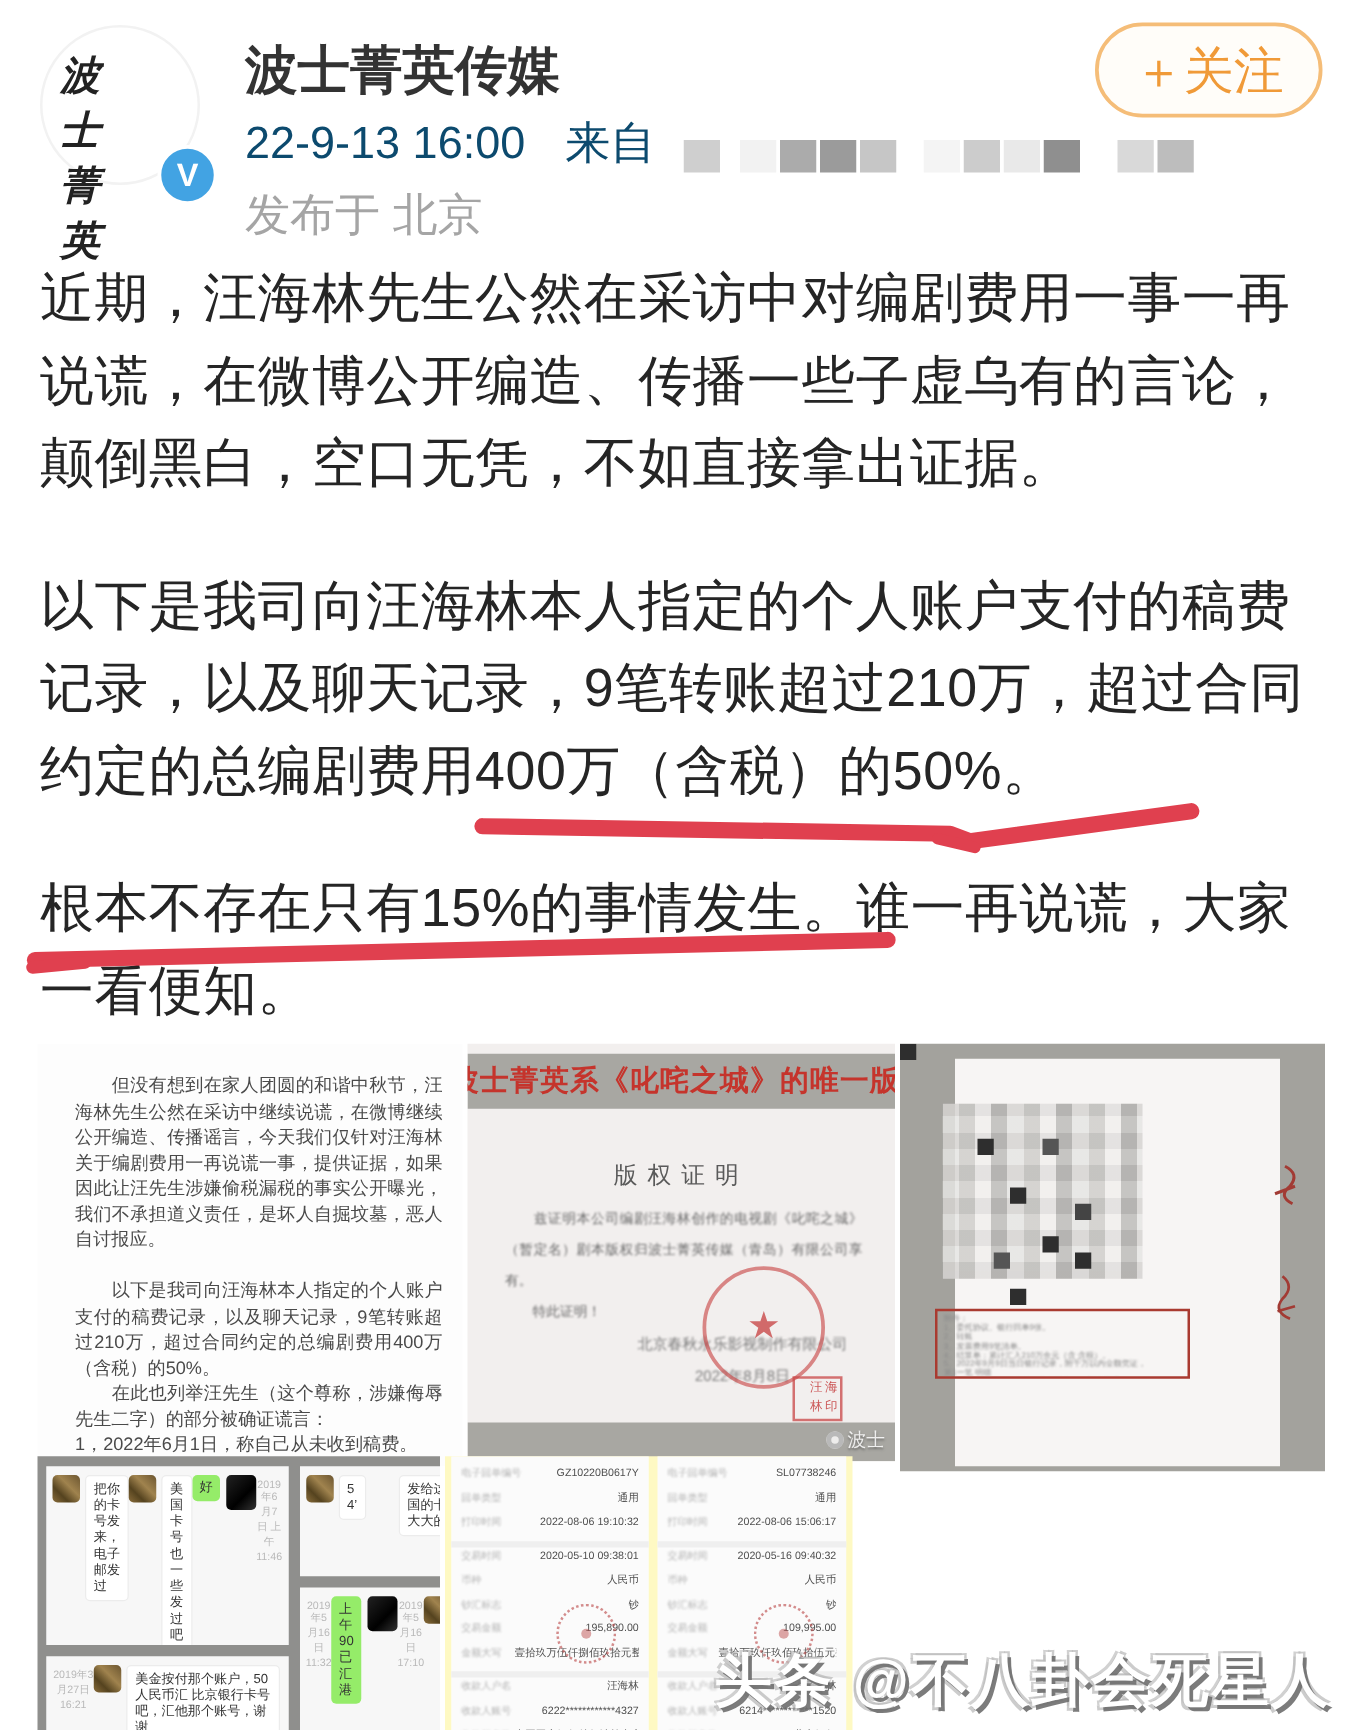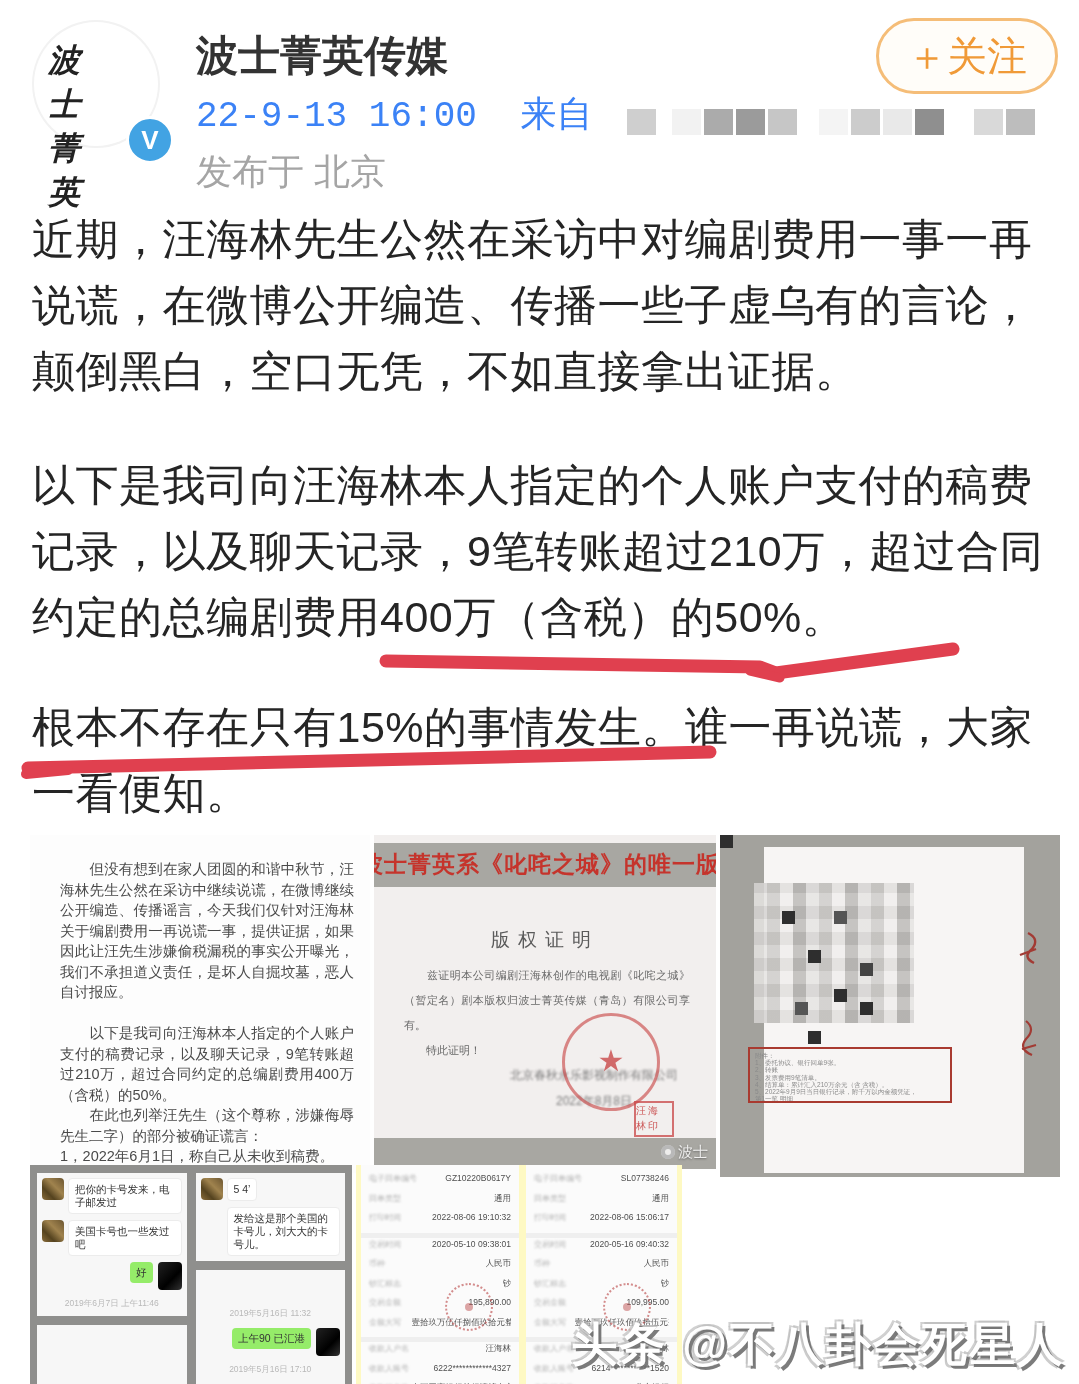--- a/index.html
+++ b/index.html
@@ -12,21 +12,21 @@
   .avatar .cal{position:absolute;left:14px;top:16px;width:96px;
                font-family:"DejaVu Serif",serif;font-style:italic;font-weight:bold;
                font-size:32px;line-height:44px;color:#222;letter-spacing:18px;filter:blur(.3px);}
   .badge{position:absolute;left:126px;top:116px;width:42px;height:42px;border-radius:50%;
          background:#42a3e3;border:3px solid #fff;color:#fff;font-weight:bold;font-size:26px;
          display:flex;align-items:center;justify-content:center;}
   .author{position:absolute;left:196px;top:28px;font-size:42px;font-weight:700;color:#333;}
   .follow{position:absolute;left:876px;top:18px;width:182px;height:76px;border:3px solid #f5bd78;
           border-radius:40px;box-sizing:border-box;color:#f09a38;font-size:40px;
           display:flex;align-items:center;justify-content:center;background:#fffdf9;}
-  .meta1{position:absolute;left:196px;top:90px;font-size:36px;color:#3b82f6;white-space:nowrap;font-family:Liberation Mono, monospace;}
+  .meta1{position:absolute;left:196px;top:90px;font-size:36px;color:#0c4a6e;white-space:nowrap;}
   .meta1 .src{margin-left:22px;}
   .mosaic{display:inline-block;vertical-align:middle;margin-left:10px;height:30px;}
   .mosaic i{display:inline-block;width:29px;height:26px;margin-left:3px;vertical-align:middle;}
   .mosaic i:nth-child(1){background:#cfcfcf;}
   .mosaic i:nth-child(2){background:#f2f2f2;margin-left:16px;}
   .mosaic i:nth-child(3){background:#ababab;}
   .mosaic i:nth-child(4){background:#9b9b9b;}
   .mosaic i:nth-child(5){background:#c6c6c6;}
   .mosaic i:nth-child(6){background:#f4f4f4;margin-left:22px;}
   .mosaic i:nth-child(7){background:#cccccc;}
@@ -65,21 +65,21 @@
   .doc2 .body{position:absolute;left:30px;right:26px;top:128px;font-size:11px;line-height:25px;
               color:#6a6a6a;white-space:pre-line;text-align:justify;filter:blur(.7px);}
   .doc2 .company{position:absolute;right:38px;top:232px;font-size:12px;color:#7a7a7a;filter:blur(1px);}
   .doc2 .date{position:absolute;right:84px;top:258px;font-size:12px;color:#7a7a7a;filter:blur(1px);}
   .doc2 .stamp{position:absolute;left:188px;top:178px;width:92px;height:92px;border-radius:50%;
                border:3px solid rgba(198,62,62,.6);filter:blur(.5px);}
   .doc2 .stamp .star{position:absolute;left:50%;top:50%;transform:translate(-50%,-54%);
                      color:rgba(198,62,62,.75);font-size:30px;}
   .doc2 .seal{position:absolute;right:42px;top:266px;width:36px;height:32px;
               border:2px solid rgba(200,70,70,.75);color:rgba(200,70,70,.9);font-size:10px;
-              line-height:15px;text-align:left;filter:blur(.6px);letter-spacing:2px;}
+              line-height:15px;text-align:right;filter:blur(.6px);letter-spacing:2px;}
   .doc2 .wm{position:absolute;right:8px;top:308px;font-size:15px;color:rgba(255,255,255,.85);
             text-shadow:0 1px 2px rgba(60,60,60,.6);filter:blur(.3px);}
   .doc2 .wm .eye{display:inline-block;width:14px;height:14px;border-radius:50%;
                  background:rgba(255,255,255,.8);box-shadow:inset 0 0 0 4px rgba(150,150,150,.6);
                  vertical-align:-2px;margin-right:3px;}
 
   
   .doc3{position:relative;width:340px;height:342px;background:#a3a29d;overflow:hidden;}
   .doc3 .paper{position:absolute;left:44px;right:36px;top:12px;bottom:4px;background:#f7f5f4;}
   .doc3 .mos{position:absolute;left:34px;top:48px;width:160px;height:140px;opacity:.85;
@@ -101,21 +101,21 @@
                 border:2px solid #a93a30;padding:3px 5px;box-sizing:border-box;overflow:hidden;}
   .doc3 .redbox .lines{font-size:6.5px;line-height:7.2px;color:#8a8a8a;white-space:pre-line;
                        filter:blur(.7px);}
   .doc3 .scribble{position:absolute;right:12px;top:90px;}
 
   
   .chat{position:relative;width:322px;height:219px;background:#8f8f8d;overflow:hidden;
         display:flex;gap:9px;padding:8px 7px 0 7px;box-sizing:border-box;}
   .chat .col{display:flex;flex-direction:column;gap:9px;flex:1;}
   .panel{background:#f7f7f7;flex:none;overflow:hidden;padding:4px 5px;box-sizing:border-box;
-         display:flex;flex-direction:column;filter:blur(.55px);justify-content:center;}
+         display:flex;filter:blur(.55px);}
   .pa{height:143px;} .pb{height:200px;} .pc{height:88px;} .pd{height:200px;}
   .mrow{display:flex;align-items:flex-start;margin:3px 0;}
   .mrow.right{justify-content:flex-end;}
   .chat-avatar{width:22px;height:22px;border-radius:4px;flex:none;margin-right:4px;
                background:linear-gradient(45deg,#8a6d3b,#55431f 30%,#a0834e 60%,#6b5530);}
   .bub{max-width:72%;padding:4px 6px;border-radius:4px;font-size:10.5px;line-height:13px;color:#333;}
   .bub.left{background:#fff;border:1px solid #ececec;}
   .bub.green{background:#95ec69;}
   .thumb{width:24px;height:28px;border-radius:4px;background:linear-gradient(135deg,#222,#000 60%,#333);
          flex:none;margin-left:5px;}

